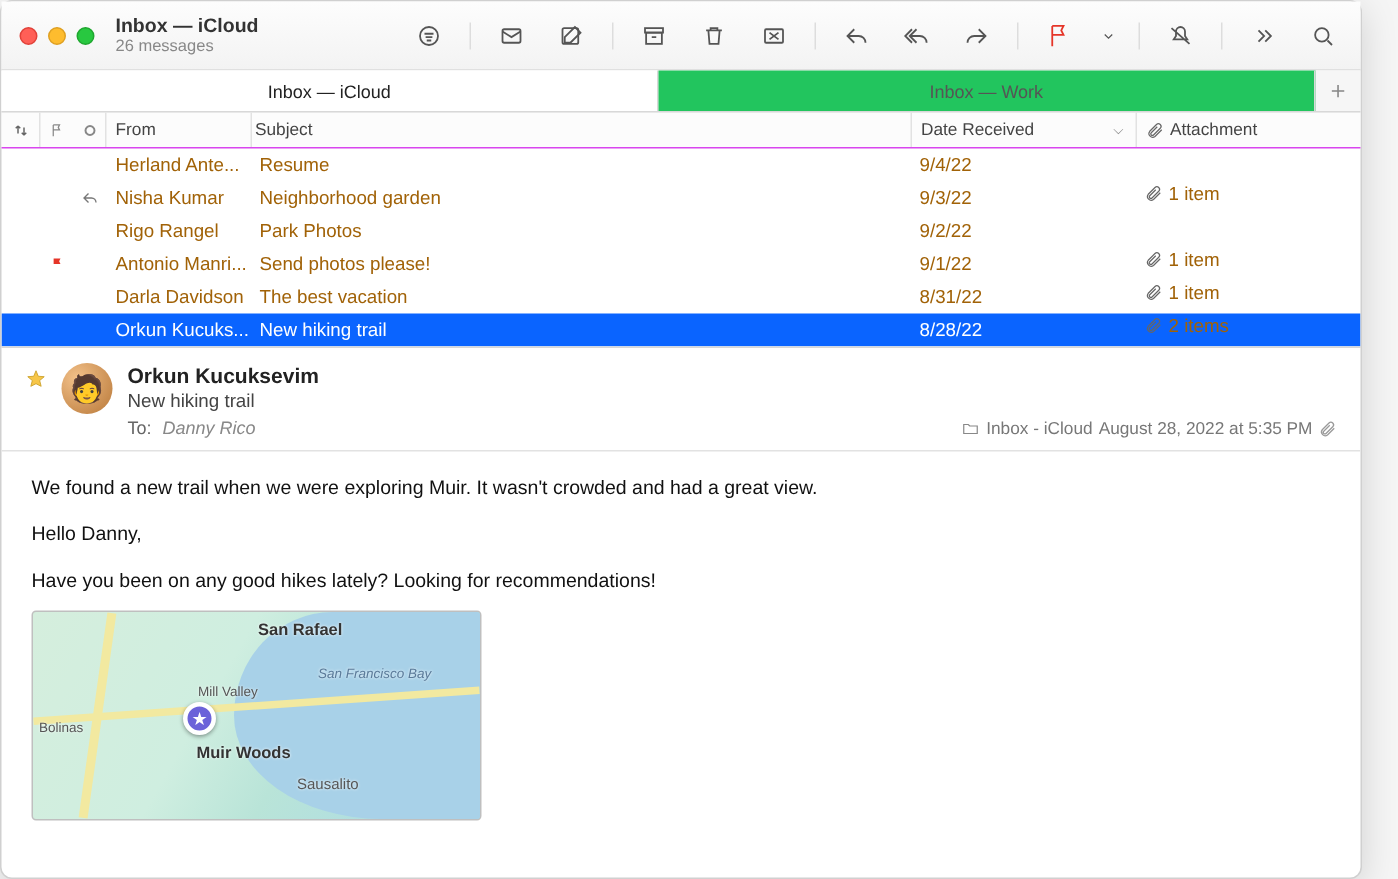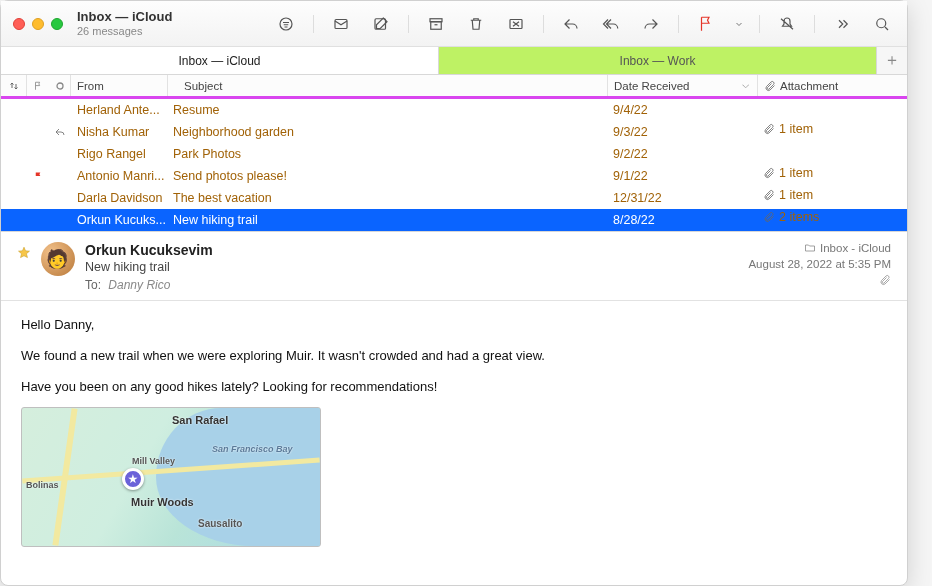--- a/index.html
+++ b/index.html
@@ -15,28 +15,28 @@
 .title-main { font-weight: 600; font-size: 13px; color: #333; }
 .title-sub  { font-size: 11px; color: #888; }
 .toolbar { display: flex; align-items: center; gap: 14px; }
 .tb-btn { width: 26px; height: 22px; display: flex; align-items: center; justify-content: center; color: #555; border-radius: 4px; }
 .tb-btn svg { width: 18px; height: 18px; stroke: currentColor; fill: none; stroke-width: 1.6; }
 .tb-sep { width: 1px; height: 18px; background: #ddd; }
 .flag-red { color: #e53528; }
 .tabs { height: 28px; display: flex; border-bottom: 1px solid #d8d8d8; background: #f6f6f6; position: relative; }
 .tab { flex: 1; display: flex; align-items: center; justify-content: center; font-size: 12px; color: #555; border-right: 1px solid #d8d8d8; }
 .tab.active { background: #fff; font-weight: 500; color: #222; }
-.tab.inactive { background: #bef264; }
+.tab.inactive { background: #22c55e; }
 .tab-plus { width: 30px; display: flex; align-items: center; justify-content: center; color: #888; }
-.col-head { height: 24px; display: flex; align-items: center; border-bottom: 3px solid #d946ef; font-size: 11.5px; color: #444; background: #fcfcfc; }
+.col-head { height: 24px; display: flex; align-items: center; border-bottom: 1px solid #d946ef; font-size: 11.5px; color: #444; background: #fcfcfc; }
 .col-sort { width: 26px; display:flex; align-items:center; justify-content:center; border-right: 1px solid #e2e2e2; height:100%; }
 .col-flag { width: 22px; display:flex; align-items:center; justify-content:center; }
 .col-dot  { width: 22px; display:flex; align-items:center; justify-content:center; border-right:1px solid #e2e2e2; height:100%; }
 .col-from { width: 96px; padding-left: 6px; }
-.col-subject { flex: 1; padding-left: 16px; border-left:1px solid #e2e2e2; height:100%; display:flex; align-items:center; }
+.col-subject { flex: 1; padding-left: 2px; border-left:1px solid #e2e2e2; height:100%; display:flex; align-items:center; }
 .col-date { width: 150px; border-left:1px solid #e2e2e2; padding-left:6px; height:100%; display:flex; align-items:center; position:relative; }
 .col-att  { width: 150px; border-left:1px solid #e2e2e2; padding-left:6px; height:100%; display:flex; align-items:center; gap:4px; }
 .sort-caret { position:absolute; right:8px; font-size:9px; color:#888; }
 .msglist { overflow: hidden; }
 .row { height: 22px; display: flex; align-items: center; font-size: 12.5px; color: #a16207; }
 .row .c-sort { width: 26px; }
 .row .c-flag { width: 22px; display:flex; justify-content:center; align-items:center; }
 .row .c-dot  { width: 22px; display:flex; justify-content:center; align-items:center; }
 .row .c-from { width: 96px; padding-left:6px; white-space: nowrap; overflow:hidden; text-overflow: ellipsis; }
 .row .c-subj { flex: 1; padding-left:6px; white-space:nowrap; overflow:hidden; text-overflow:ellipsis; }
@@ -50,31 +50,31 @@
 .divider { height: 1px; background: #d7d7d7; }
 .detail { flex:1; display:flex; flex-direction:column; overflow:hidden; }
 .dhdr { padding: 10px 16px 8px 16px; display:flex; gap:10px; border-bottom:1px solid #e2e2e2; }
 .star { width:14px; height:14px; margin-top:4px; }
 .avatar { width:34px; height:34px; border-radius:50%; background: radial-gradient(circle at 30% 30%, #f2c089, #b87838); display:flex; align-items:center; justify-content:center; font-size:18px; }
 .dhdr-main { flex:1; display:flex; flex-direction:column; gap:2px; }
 .sender { font-weight:700; font-size:14px; color:#222; }
 .dsubj { font-size:12.5px; color:#444; }
 .toline { font-size:12px; color:#666; margin-top:2px; }
 .toline .toval { color:#888; margin-left:4px;font-style:italic; }
-.dhdr-right { display:flex; flex-direction:column; align-items:flex-end; gap:4px; font-size:11.5px; color:#777; }
+.dhdr-right { display:flex; flex-direction:row; align-items:flex-end; gap:4px; font-size:11.5px; color:#777; }
 .folder-tag { display:flex; align-items:center; gap:4px; }
 .att-corner { color:#888; }
 .body { padding: 14px 20px; font-size:13px; color:#111; line-height:1.6; overflow:auto; }
 .body p { margin-bottom: 10px; }
 .mapbox { width: 300px; height: 140px; border:1px solid #bfbfbf; border-radius:3px; position:relative; overflow:hidden; background: linear-gradient(120deg,#d5eedd 0%, #cfeee0 40%, #b9e4d8 60%, #a9d9e8 100%); }
 .water { position:absolute; background:#a8d1e8; }
 .road { position:absolute; background:#f2e9a0; }
 .pin { position:absolute; width:22px; height:22px; border-radius:50%; background:#6b62d9; border:3px solid #fff; box-shadow:0 1px 3px rgba(0,0,0,.4); display:flex; align-items:center; justify-content:center; color:#fff; font-size:12px; }
 .map-label { position:absolute; font-size:11px; font-weight:600; color:#333; text-shadow:0 0 2px #fff; }
-.map-label.light { font-weight:700; color:#555; font-size:10px; }
+.map-label.light { font-weight:400; color:#555; font-size:10px; }
 </style>
 </head>
 <body>
 
 <div class="window">
 
   <div class="titlebar">
     <div class="traffic">
       <div class="tl close"></div>
       <div class="tl min"></div>
@@ -272,21 +272,21 @@
           </svg>
           <span>1 item</span>
         </div>
       </div>
       <div class="row">
         <div class="c-sort"></div>
         <div class="c-flag"></div>
         <div class="c-dot"></div>
         <div class="c-from">Darla Davidson</div>
         <div class="c-subj">The best vacation</div>
-        <div class="c-date">12/31/22</div>
+        <div class="c-date">8/31/22</div>
         <div class="c-att">
           <svg class="clip" viewBox="0 0 24 24">
             <path d="M21 11l-9 9a5 5 0 01-7-7l9-9a3.5 3.5 0 115 5l-9 9a2 2 0 11-3-3l8-8"></path>
           </svg>
           <span>2 items</span>
         </div>
       </div>
       <div class="row sel">
         <div class="c-sort"></div>
         <div class="c-flag"></div>
@@ -326,22 +326,22 @@
             </svg>
           <span>Inbox - iCloud</span>
         </div>
         <span>August 28, 2022 at 5:35 PM</span>
         <svg class="clip att-corner" width="13" height="13" viewBox="0 0 24 24">
             <path fill="none" stroke="#999" stroke-width="1.7" d="M21 11l-9 9a5 5 0 01-7-7l9-9a3.5 3.5 0 115 5l-9 9a2 2 0 11-3-3l8-8"></path>
           </svg>
       </div>
     </div>
     <div class="body">
+      <p>We found a new trail when we were exploring Muir. It wasn't crowded and had a great view.</p>
       <p>Hello Danny,</p>
-      <p>We found a new trail when we were exploring Muir. It wasn't crowded and had a great view.</p>
       <p>Have you been on any good hikes lately? Looking for recommendations!</p>
       <div class="mapbox">
         <div class="water" style="right:0; top:0; width:55%; height:100%; border-radius:40% 0 0 60%/50% 0 0 50%;"></div>
         <div class="road" style="left:40px; top:0; width:6px; height:100%; transform:rotate(8deg);"></div>
         <div class="road" style="left:0; top:60px; width:100%; height:5px; transform:rotate(-4deg);"></div>
         <div class="pin" style="left:100px; top:60px;">★</div>
         <span class="map-label" style="left:86px; top:86px;padding-left:23px;">Muir Woods</span>
         <span class="map-label" style="left:150px; top:4px;">San Rafael</span>
         <span class="map-label light" style="left:176px; top:108px;">Sausalito</span>
         <span class="map-label light" style="left:70px; top:46px; font-size:9px;margin-left:40px;">Mill Valley</span>

